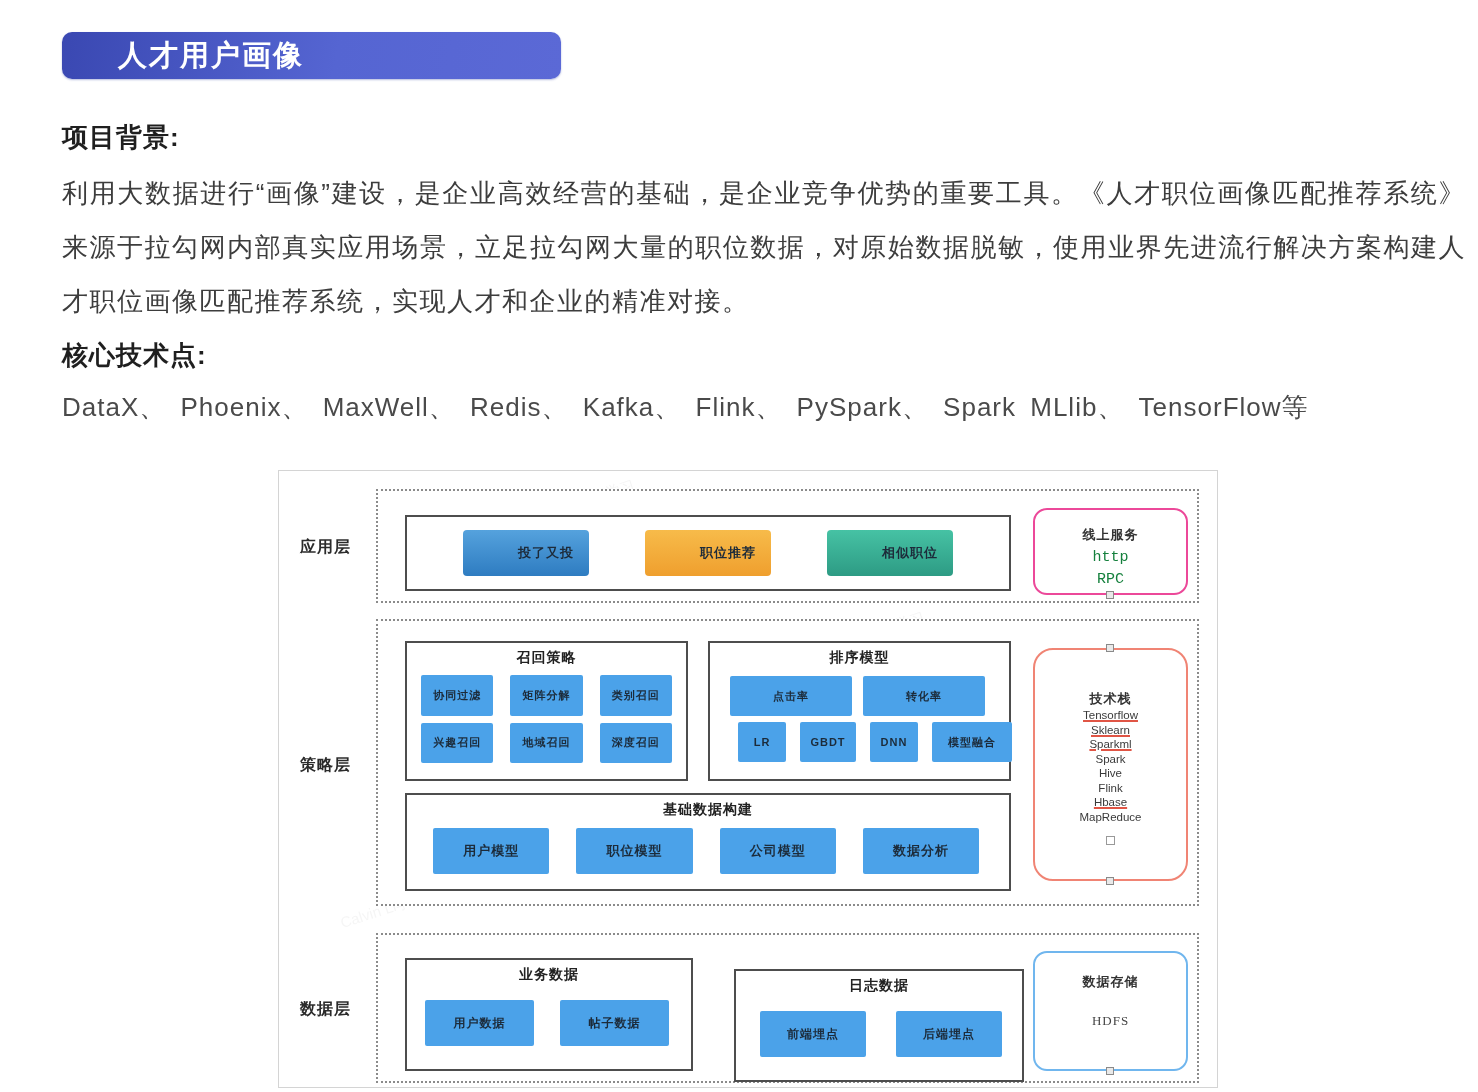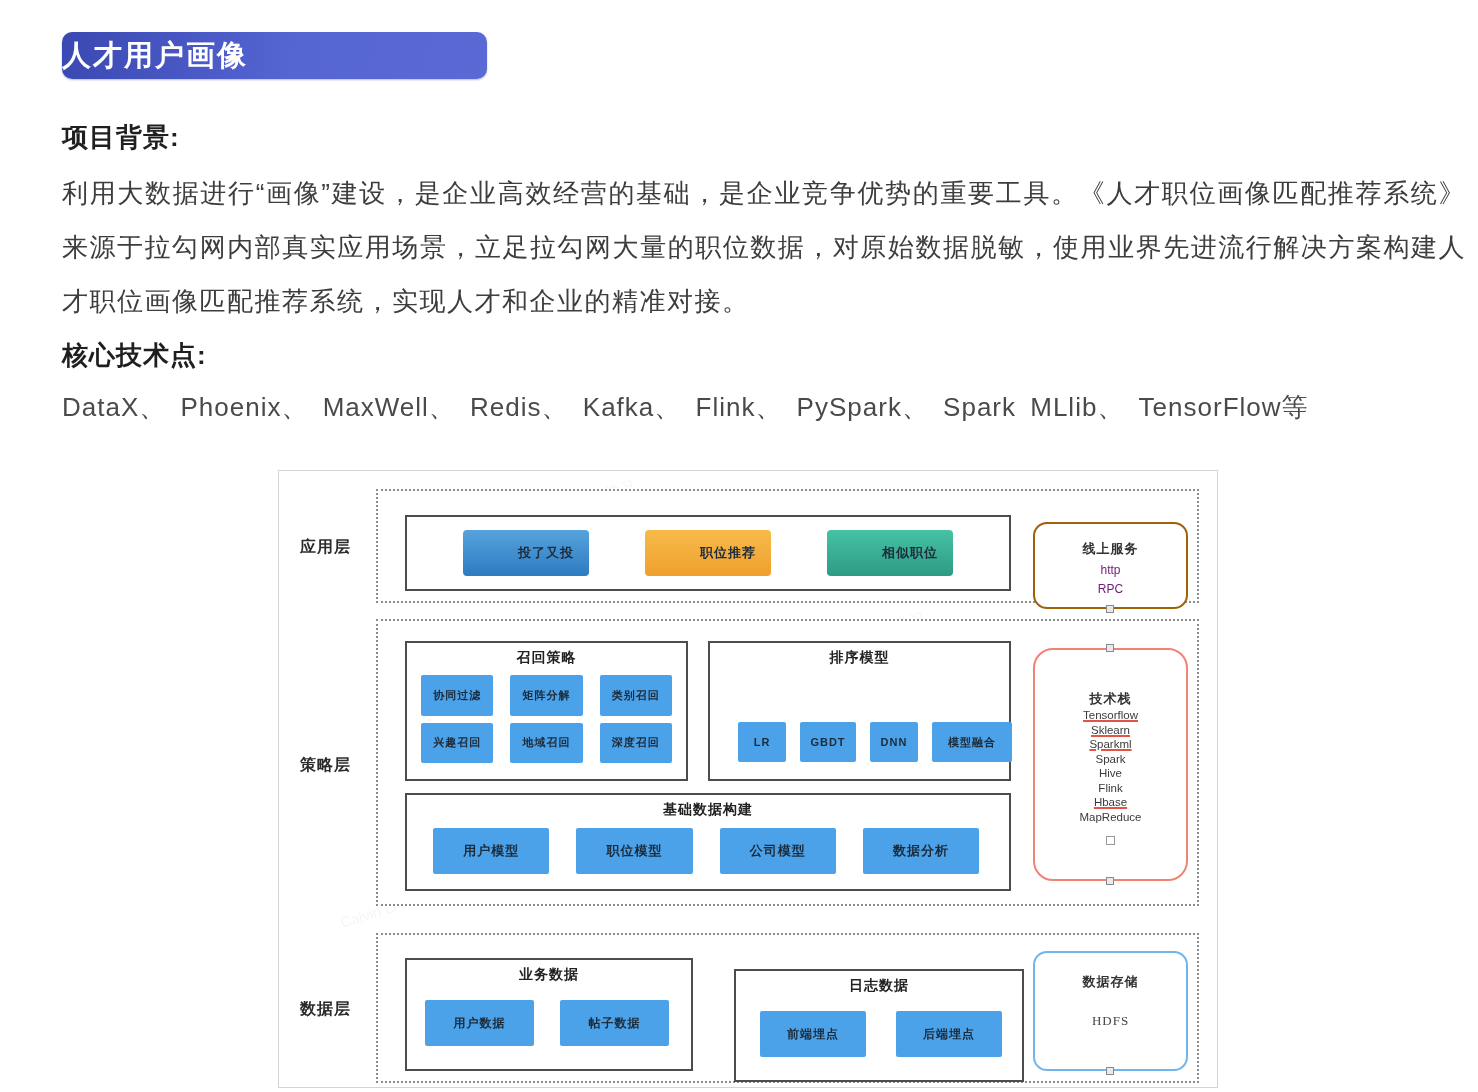--- a/index.html
+++ b/index.html
@@ -1,41 +1,41 @@
 <!DOCTYPE html>
 <html><head>
 <meta charset="utf-8">
 <style>
   * { margin:0; padding:0; box-sizing:border-box; }
   html,body { width:1478px; height:1092px; background:#ffffff; overflow:hidden;
     font-family:"Liberation Sans","DejaVu Sans",sans-serif; }
 
   
-  .badge { position:absolute; left:62px; top:32px; width:425px; height:47px;
+  .badge { position:absolute; left:62px; top:32px; width:499px; height:47px;
     border-radius:10px; background:linear-gradient(100deg,#3a48b2 0%,#5565d2 55%,#5b69d6 100%);
-    color:#fff; font-size:29px; font-weight:bold; line-height:47px; 
+    color:#fff; font-size:29px; font-weight:bold; line-height:47px; padding-left:56px;
     letter-spacing:2px; box-shadow:0 1px 2px rgba(40,60,160,.35); }
   .h-heading { position:absolute; left:62px; font-size:26px; font-weight:bold; color:#1f1f1f; letter-spacing:1px; }
   #bg-heading { top:120px; }
   #tech-heading { top:338px; }
   .paragraph { position:absolute; left:62px; top:166px; width:1404px; font-size:26px;
     line-height:54px; color:#3d3d3d; letter-spacing:1.5px; text-align:justify; }
   .techlist { position:absolute; left:62px; top:390px; width:1404px; font-size:26px;
     color:#4a4a4a; letter-spacing:1px; word-spacing:6px; }
 
   
   .diagram { position:absolute; left:278px; top:470px; width:940px; height:618px;
     border:1px solid #d4d4d4; background:#fff; }
   .layer-label { position:absolute; left:21px; font-size:16px; font-weight:bold; color:#2b2b2b; letter-spacing:1px; }
   .dashed { position:absolute; border:2px dotted #8b8b8b; background:#fff; }
   .solid { position:absolute; border:2px solid #4d4d4d; background:#fff; }
   .solid-title { position:absolute; top:6px; left:0; right:0; text-align:center;
     font-size:14px; font-weight:bold; color:#222; letter-spacing:1px; }
   .round { position:absolute; background:#fff; text-align:center; }
-  .round.green { border:2px solid #a16207; border-radius:14px;margin-top:14px; }
+  .round.green { border:2px solid #ec4899; border-radius:14px; }
   .round.red   { border:2px solid #f08474; border-radius:20px; }
   .round.blue  { border:2px solid #70b6ee; border-radius:14px; }
 
   .appbox { width:126px; height:46px; border-radius:4px; display:flex; align-items:center;
     justify-content:center; font-size:13px; font-weight:bold; color:#1d2b3a; letter-spacing:1px;padding-left:40px; }
   .appbox.c-blue   { background:linear-gradient(180deg,#55a2dd,#2e7cc1); }
   .appbox.c-orange { background:linear-gradient(180deg,#f7bb4a,#ef9f2e); }
   .appbox.c-teal   { background:linear-gradient(180deg,#46c2a4,#2d9b84); }
   .app-row { position:absolute; inset:0; display:flex; align-items:center; justify-content:space-evenly; }
 
@@ -47,21 +47,21 @@
   .rank-row1 { position:absolute; left:20px; right:24px; top:33px; height:40px; display:flex; gap:11px; }
   .rank-row1 .bluebox { flex:1; }
   .rank-row2 { position:absolute; left:28px; top:79px; height:40px; display:flex; gap:14px; }
   .base-row { position:absolute; left:26px; right:30px; top:33px; height:46px; display:flex; gap:27px; }
   .base-row .bluebox { flex:1; font-size:13px; }
   .pair-row { position:absolute; height:46px; top:40px; display:flex; }
   .pair-row .bluebox { font-size:12px; }
 
   .side-title { font-size:13px; font-weight:bold; color:#333; letter-spacing:1px; }
   .service-box { padding-top:16px; font-size:13px; color:#444; }
-  .service-box .line { margin-top:5px; font-size:12px; color:#701a75; }
+  .service-box .line { margin-top:5px; font-size:15px; color:#15803d;font-family:Liberation Mono, monospace; }
   .stack-list { margin-top:0; }
   .stack-item { font-size:11.5px; line-height:14.5px; color:#3a3a3a; }
   .stack-item.u { text-decoration:underline; text-decoration-color:#e05545; text-decoration-thickness:2px; }
   .storage-box { padding-top:20px; font-size:13px; color:#444;font-family:Liberation Serif, serif; }
   .storage-box .line { margin-top:22px; font-size:13px; color:#444; letter-spacing:1px; }
 
   .handle { position:absolute; width:8px; height:8px; background:#e9e9e9; border:1px solid #8a8a8a; }
   .ph-icon { display:inline-block; width:9px; height:9px; border:1px solid #999; margin-top:12px; }
 
   .wm { position:absolute; font-size:15px; color:#555; opacity:.055; transform:rotate(-18deg);
@@ -122,20 +122,24 @@
         <div class="bluebox">矩阵分解</div>
         <div class="bluebox">类别召回</div>
         <div class="bluebox">兴趣召回</div>
         <div class="bluebox">地域召回</div>
         <div class="bluebox">深度召回</div>
       </div>
     </div>
 
     <div class="solid" style="left:330px;top:20px;width:303px;height:140px;">
       <div class="solid-title">排序模型</div>
+      <div class="rank-row1">
+        <div class="bluebox">点击率</div>
+        <div class="bluebox">转化率</div>
+      </div>
       <div class="rank-row2">
         <div class="bluebox" style="width:48px;">LR</div>
         <div class="bluebox" style="width:56px;">GBDT</div>
         <div class="bluebox" style="width:48px;">DNN</div>
         <div class="bluebox" style="width:80px;">模型融合</div>
       </div>
     </div>
 
     <div class="solid" style="left:27px;top:172px;width:606px;height:98px;">
       <div class="solid-title">基础数据构建</div>

